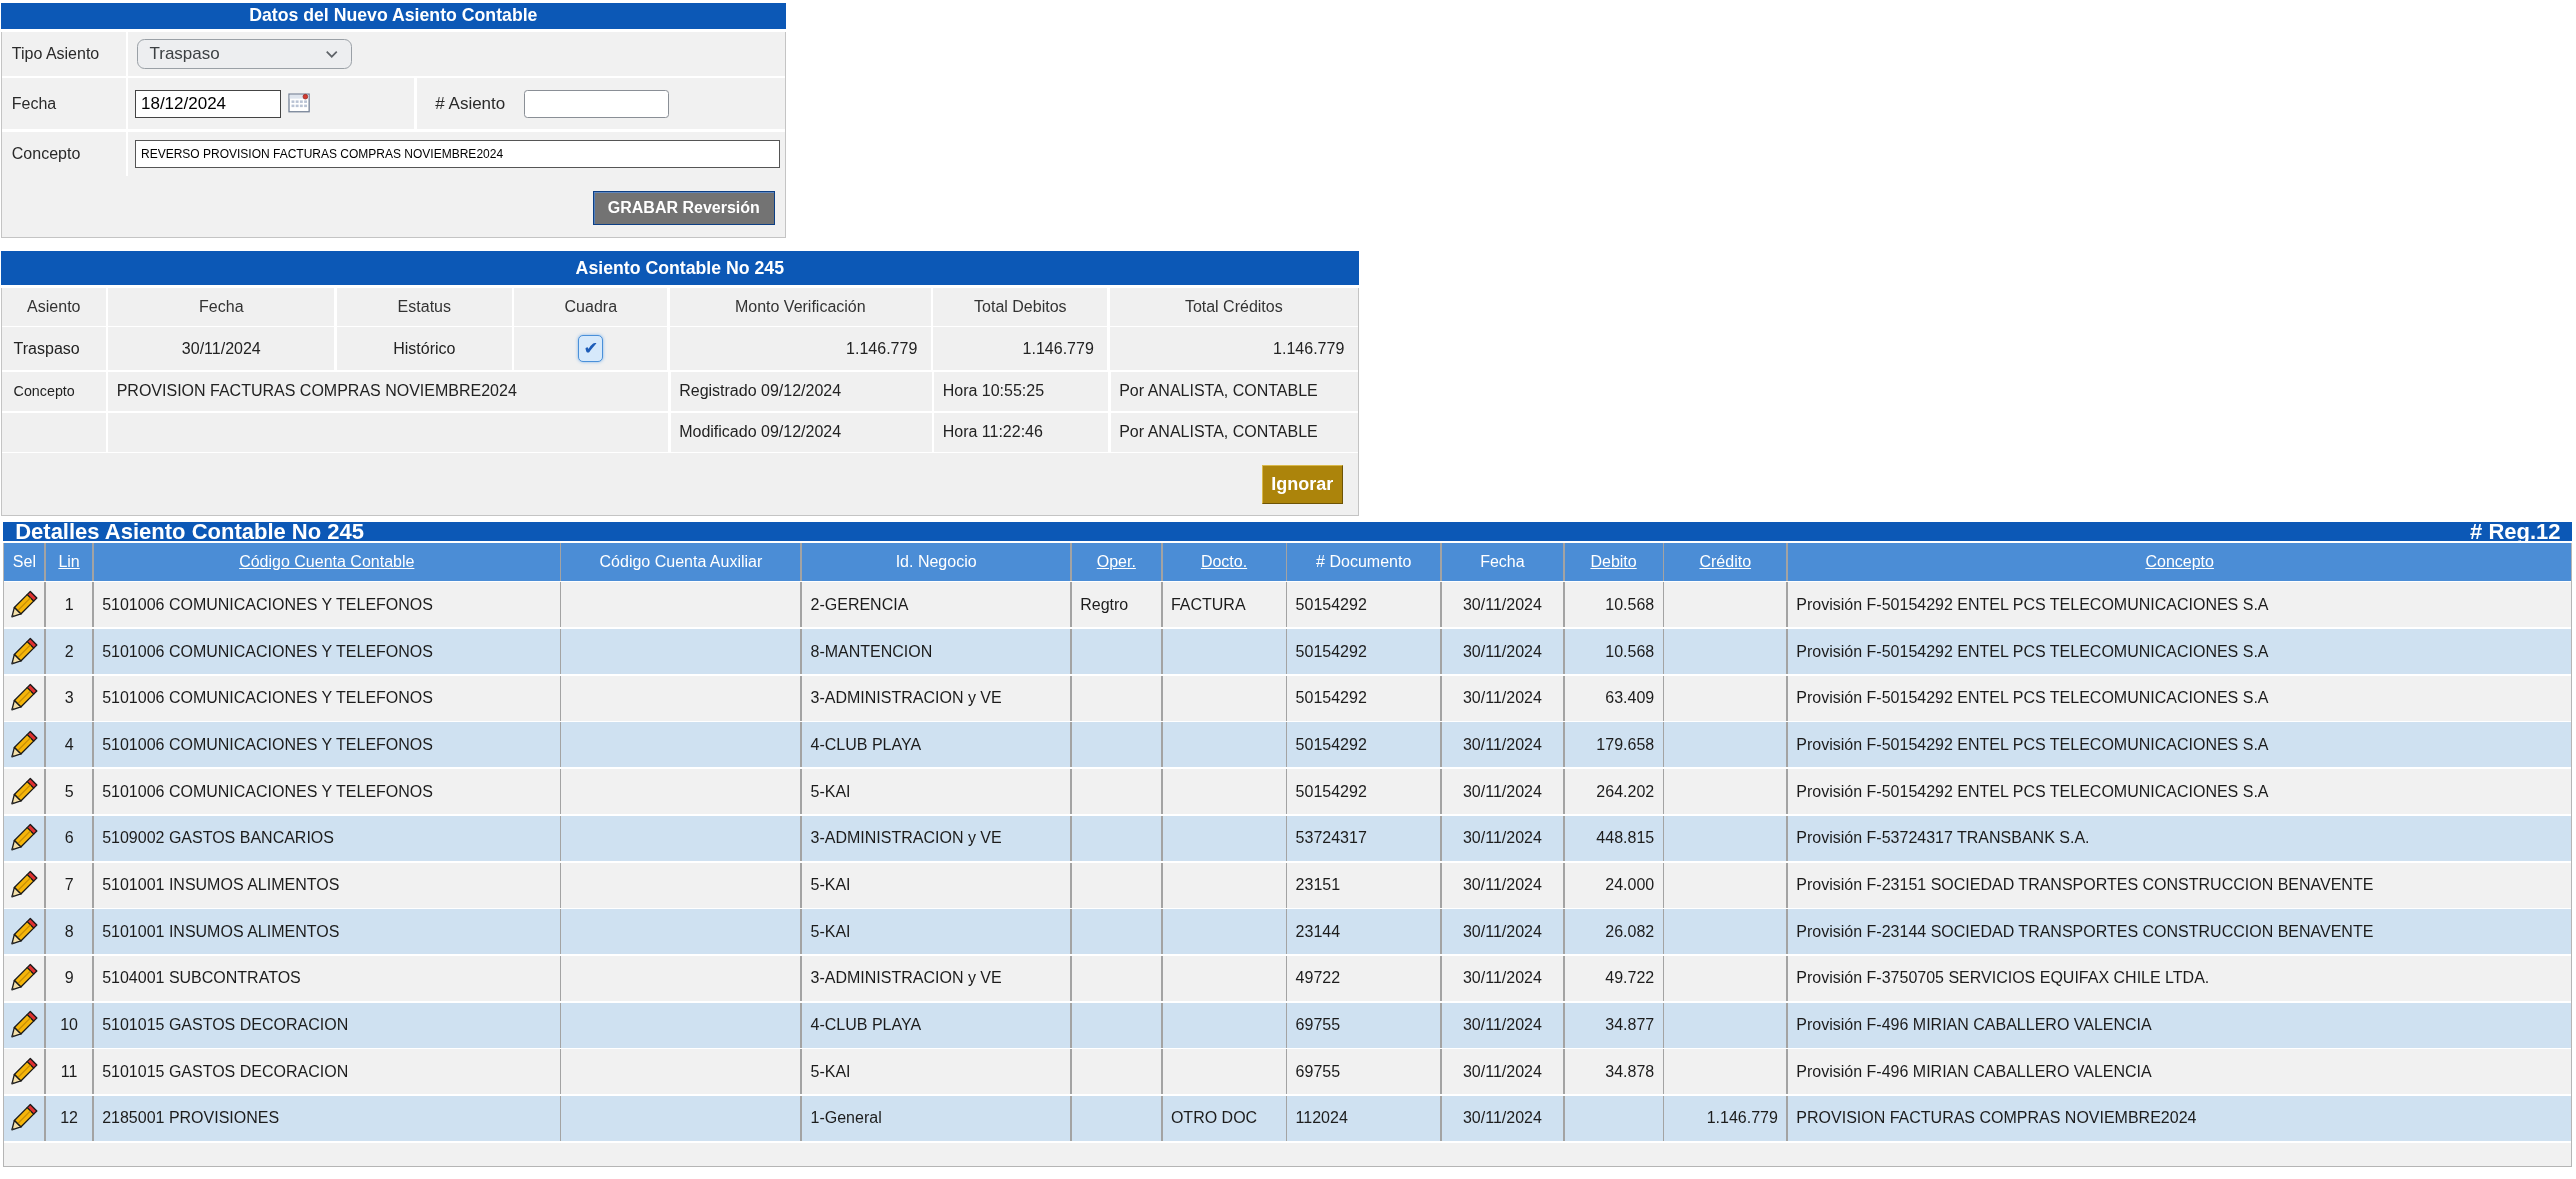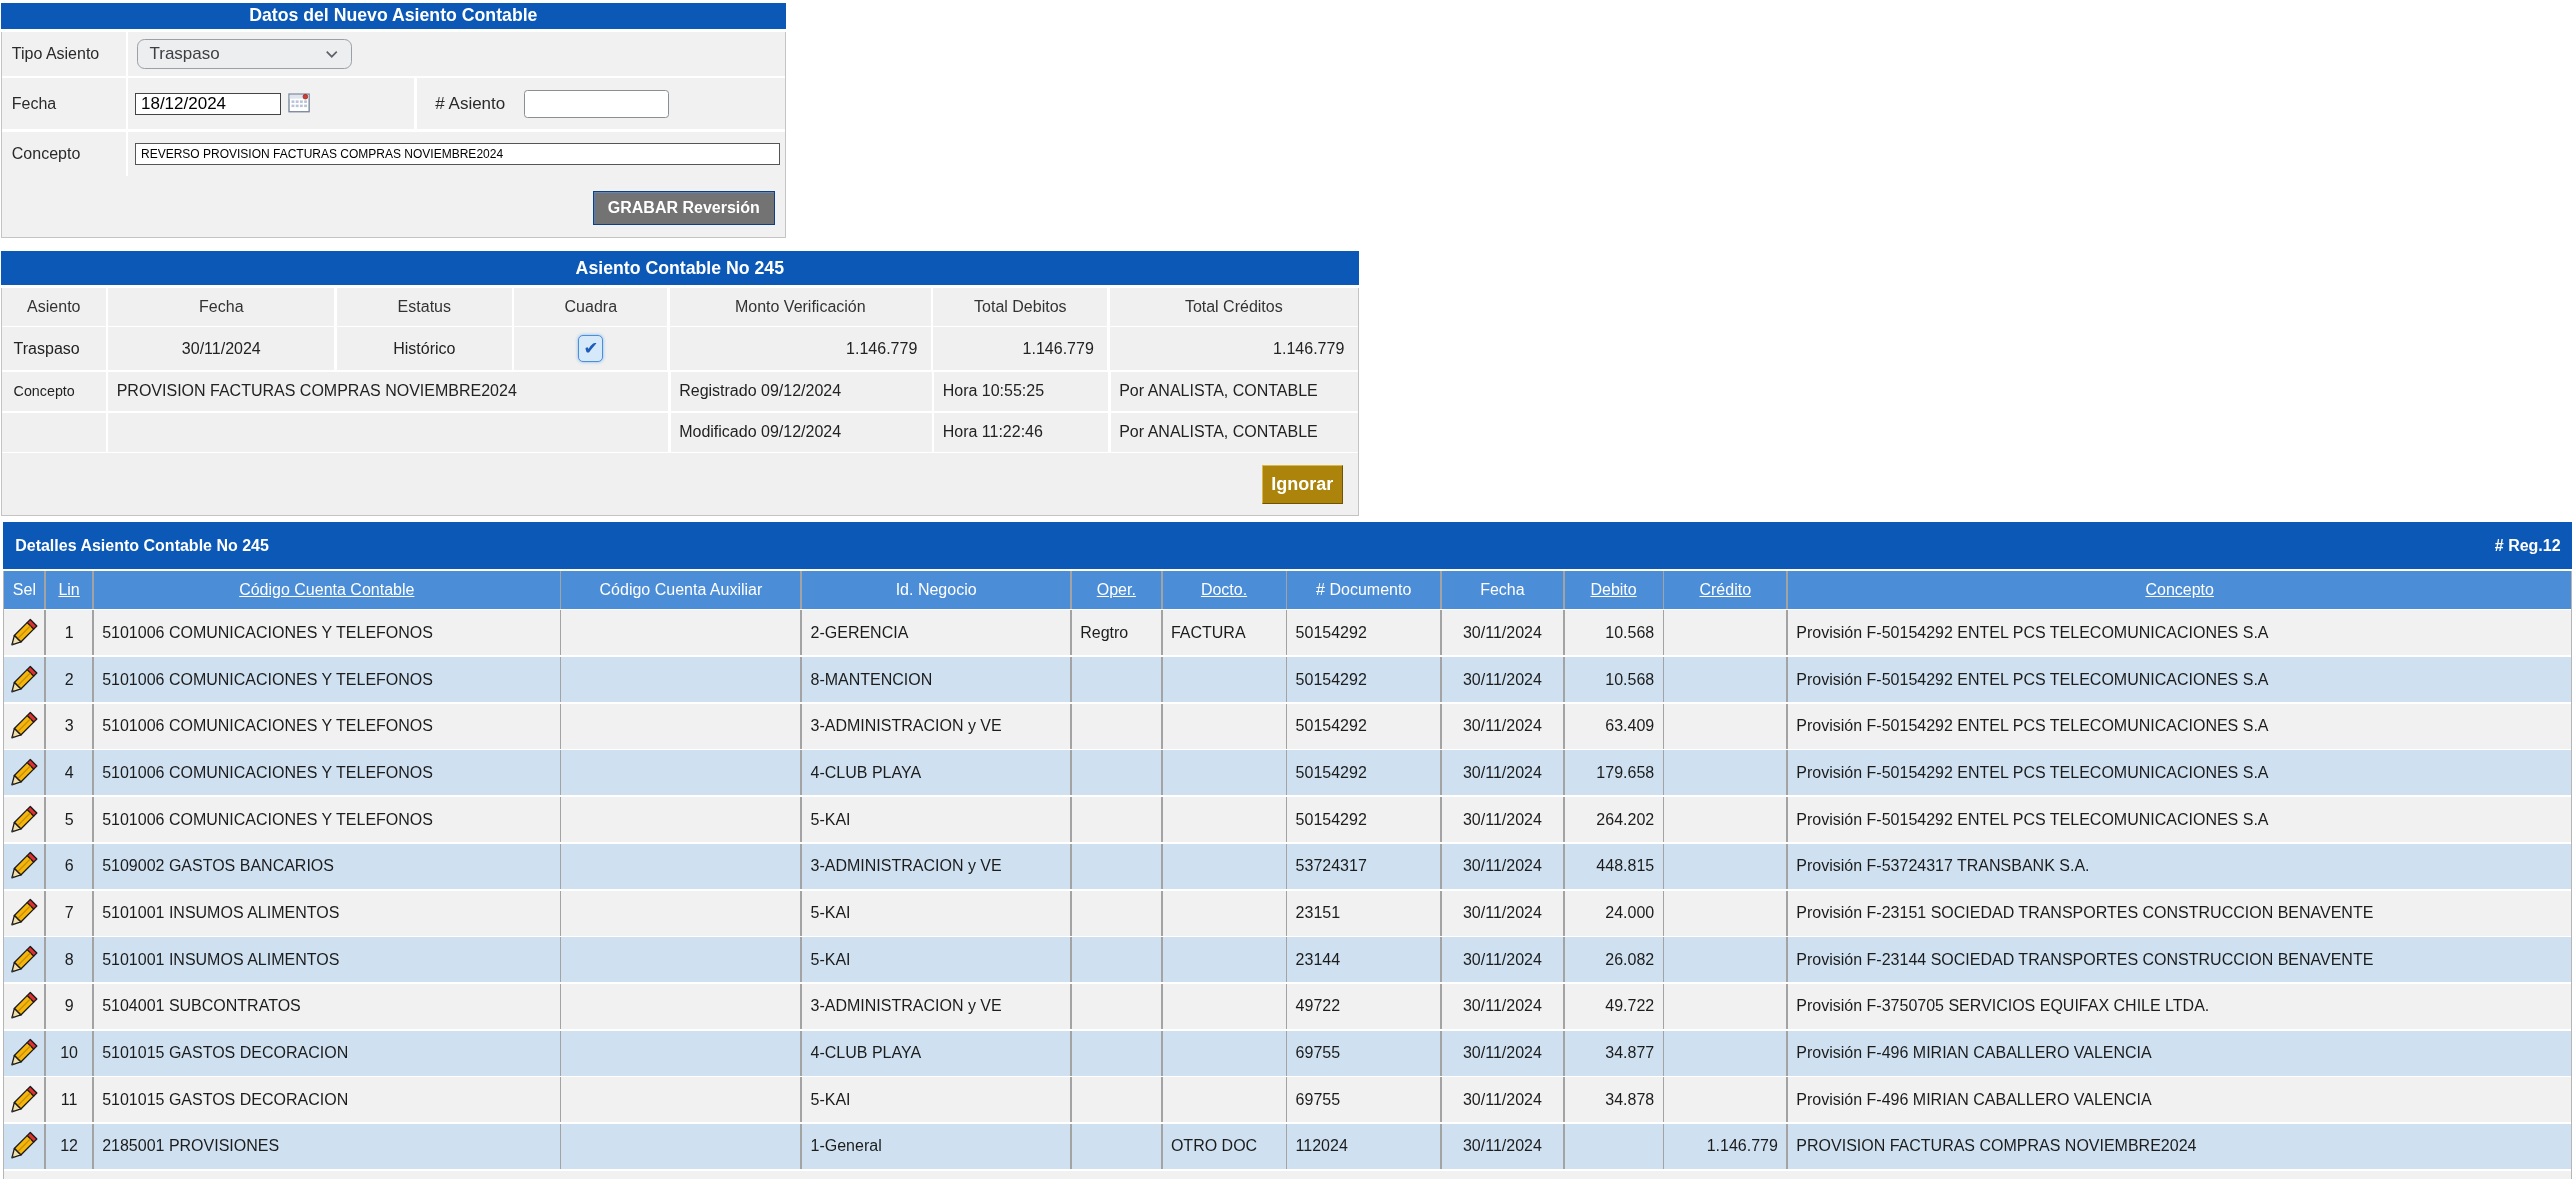--- a/index.html
+++ b/index.html
@@ -22,21 +22,21 @@
   .r2{height:51px;}
   .r3{height:44px;}
   .r4{height:61px;background:#f1f1f1;display:block;position:relative;}
   .select{
     margin-left:8.4px;width:215px;height:30px;border:1.7px solid #9aa0a6;border-radius:7.6px;
     background:#edeef0;display:flex;align-items:center;justify-content:space-between;
     padding:0 11.8px;font-size:17px;color:#3c4043;cursor:default;box-sizing:border-box;
   }
   .tinput{
     font-family:"Liberation Sans",sans-serif;font-size:17px;color:#000;
-    border:1.7px solid #444;background:#fff;height:22px;box-sizing:border-box;padding:0 5px;
+    border:1.7px solid #444;background:#fff;height:28px;box-sizing:border-box;padding:0 5px;
   }
   .date-input{margin-left:6.7px;width:146px;}
   .cal{margin-left:6.7px;cursor:pointer;}
   .vsep{position:absolute;left:286px;top:0;width:2.5px;height:100%;background:#fff;}
   .asiento-label{position:absolute;left:307px;font-size:17px;color:#2a2a2a;}
   .asiento-input{position:absolute;left:396px;width:145px;height:28px;border:1.3px solid #8a8f96;border-radius:3.4px;
      background:#fff;font-size:17px;box-sizing:border-box;padding:0 5px;font-family:"Liberation Sans",sans-serif;}
   .concepto-input{margin-left:6.7px;width:645px;border-width:1.3px;border-color:#555;font-size:12px;}
   .grabar{
     position:absolute;left:591px;top:15px;width:182px;height:34px;
@@ -64,21 +64,21 @@
     border-right:1.7px solid #6e5405;border-bottom:1.7px solid #6e5405;
     font-family:"Liberation Sans",sans-serif;cursor:pointer;
   }
   .checkbox{
     width:23px;height:24.4px;border:1.7px solid #4a90d9;border-radius:5px;background:#d6e9fb;
     box-shadow:0 0 3.4px #7fb3e8;display:flex;align-items:center;justify-content:center;
     color:#1d5cb8;font-size:17.7px;font-weight:bold;cursor:pointer;
   }
   
   .details{position:absolute;left:3.4px;top:522px;width:2569px;}
-  .dtitle{background:#0c58b6;color:#fff;font-weight:bold;font-size:16px;height:47px;
+  .dtitle{background:#0c58b6;color:#fff;font-weight:bold;font-size:22px;height:19px;
     display:flex;align-items:center;justify-content:space-between;padding:0 11.8px;}
   .dbody{border:0.8px solid #b5b5b5;border-top:none;background:#fff;}
   .dgrid{display:grid;grid-template-columns:40px 46px 466px 239px 268px 89px 123px 153px 121px 98px 122px 1fr;
     column-gap:1.7px;background:#a3a3a3;}
   .dhead{margin-top:1.7px;}
   .dhead .dcell{background:#4b8dd6;color:#fff;height:38px;font-size:16px;justify-content:center;padding:0;}
   .dhead .sortable span{text-decoration:underline;cursor:pointer;}
   .dcell{display:flex;align-items:center;font-size:16px;height:45px;background:#f1f1f1;}
   .drow{margin-top:1.7px;}
   .drow.even .dcell{background:#cfe1f1;}

